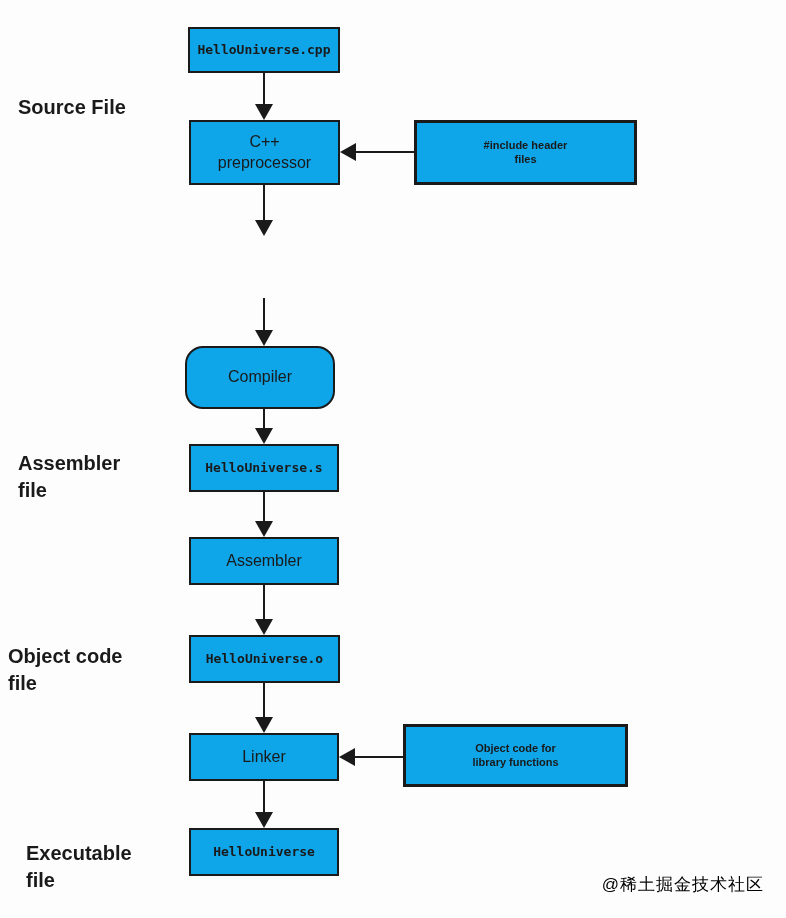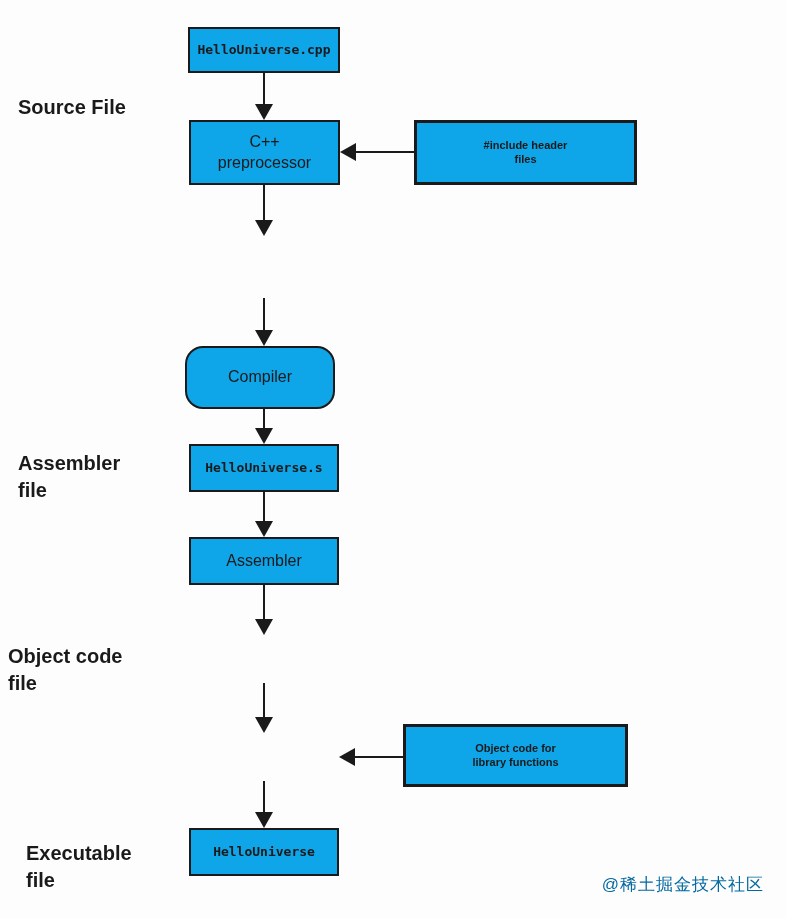--- a/index.html
+++ b/index.html
@@ -69,21 +69,21 @@
     position: absolute;
     left: 0; top: 0;
     width: 786px; height: 918px;
     pointer-events: none;
   }
   #watermark {
     position: absolute;
     right: 22px;
     top: 873px;
     font-size: 17px;
-    color: #0369a1;
+    color: #000000;
     letter-spacing: 1px;
   }
 </style>
 </head>
 <body>
 
 <div id="canvas">
 
   <svg id="arrow-layer" width="786" height="918" viewBox="0 0 786 918">
     <defs>
@@ -106,20 +106,22 @@
   </svg>
 
   <div id="node-cpp" class="node mono">HelloUniverse.cpp</div>
   <div id="node-preproc" class="node">C++
 preprocessor</div>
   <div id="node-include" class="node annot">#include header
 files</div>
   <div id="node-compiler" class="node">Compiler</div>
   <div id="node-sfile" class="node mono">HelloUniverse.s</div>
   <div id="node-assembler" class="node">Assembler</div>
+  <div id="node-ofile" class="node mono">HelloUniverse.o</div>
+  <div id="node-linker" class="node">Linker</div>
   <div id="node-exe" class="node mono">HelloUniverse</div>
   <div id="node-objlib" class="node annot">Object code for
 library functions</div>
 
   <div id="label-source" class="stage-label">Source File</div>
   <div id="label-assembler" class="stage-label">Assembler
 file</div>
   <div id="label-object" class="stage-label">Object code
 file</div>
   <div id="label-executable" class="stage-label">Executable

